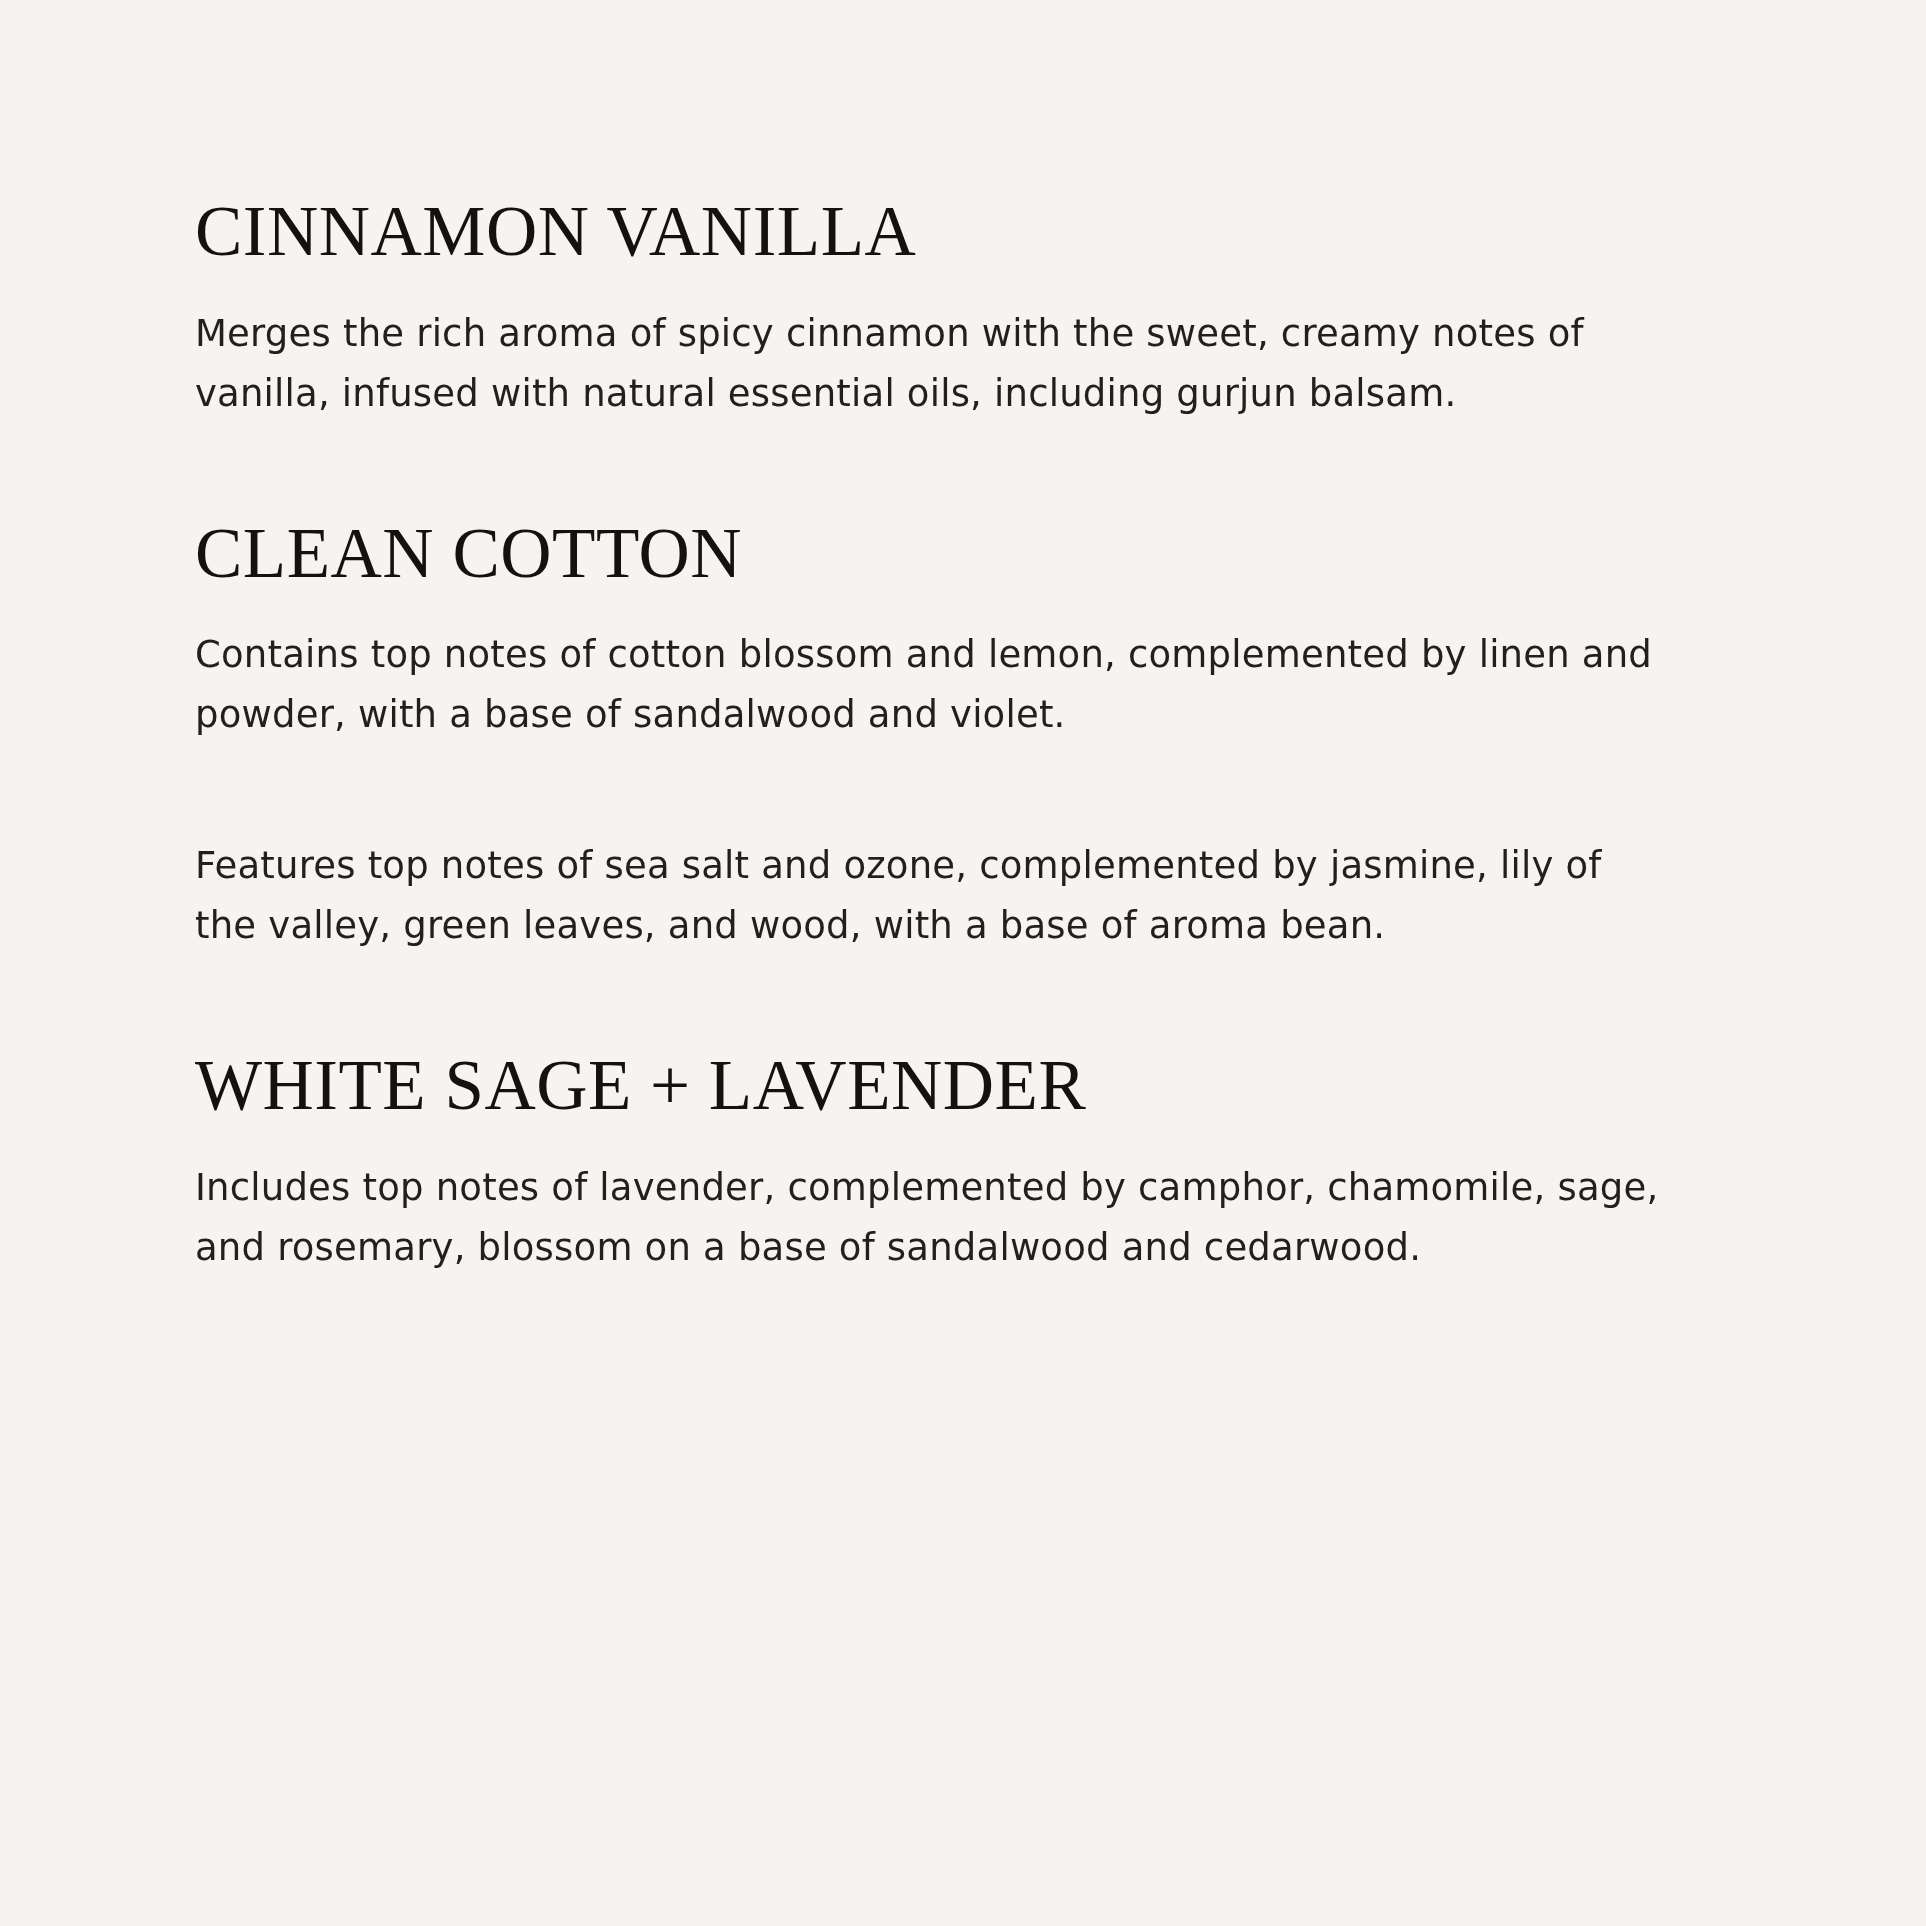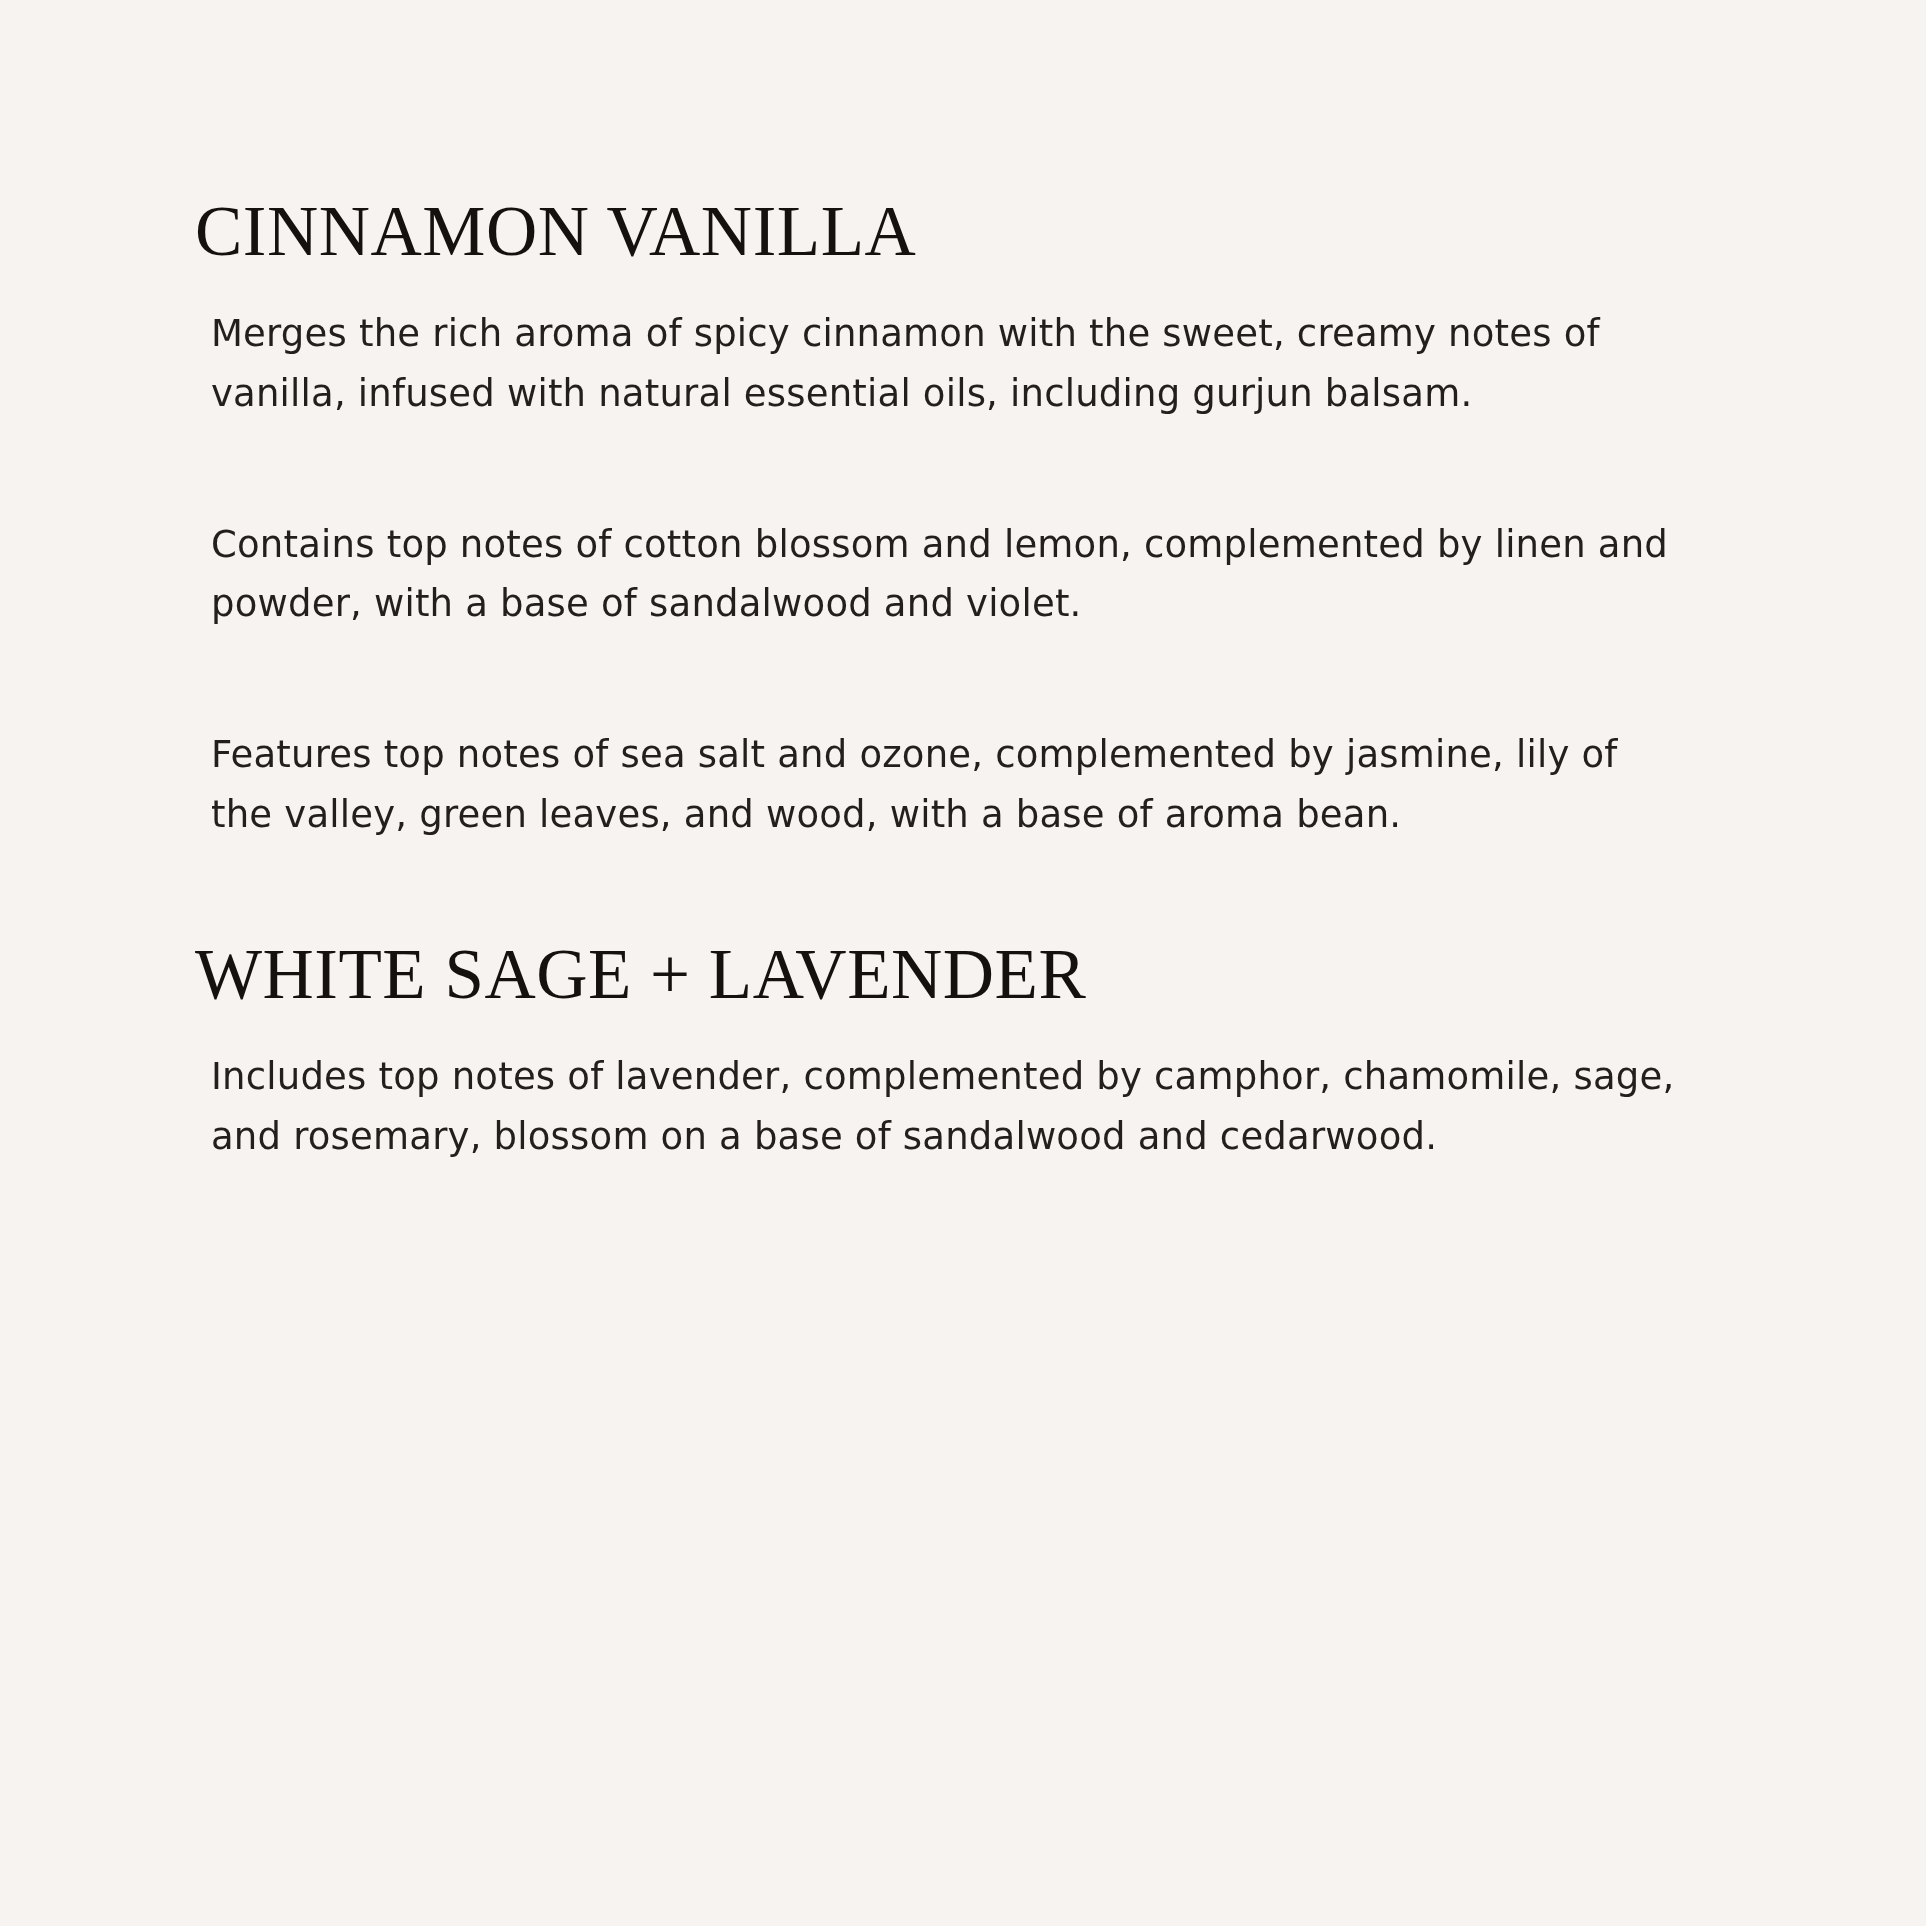--- a/index.html
+++ b/index.html
@@ -36,35 +36,36 @@
     margin: 0 0 34px 0;
     white-space: nowrap;
   }
   .scent-desc {
     font-family: "DejaVu Sans", sans-serif;
     font-size: 37px;
     line-height: 1.62;
     letter-spacing: 0.2px;
     color: #231f1d;
     font-weight: 400;
-    margin: 16px;
+    margin: 0;
     max-width: 1465px;
   }
 </style>
 </head>
 <body>
 
 <div class="page">
 
   <section class="scent-block">
     <h2 class="scent-title">CINNAMON VANILLA</h2>
     <p class="scent-desc">Merges the rich aroma of spicy cinnamon with the sweet, creamy notes of vanilla, infused with natural essential oils, including gurjun balsam.</p>
   </section>
 
   <section class="scent-block">
+    <h2 class="scent-title">CLEAN COTTON</h2>
     <p class="scent-desc">Contains top notes of cotton blossom and lemon, complemented by linen and powder, with a base of sandalwood and violet.</p>
   </section>
 
   <section class="scent-block">
     <p class="scent-desc">Features top notes of sea salt and ozone, complemented by jasmine, lily of the valley, green leaves, and wood, with a base of aroma bean.</p>
   </section>
 
   <section class="scent-block">
     <h2 class="scent-title">WHITE SAGE + LAVENDER</h2>
     <p class="scent-desc">Includes top notes of lavender, complemented by camphor, chamomile, sage, and rosemary, blossom on a base of sandalwood and cedarwood.</p>

